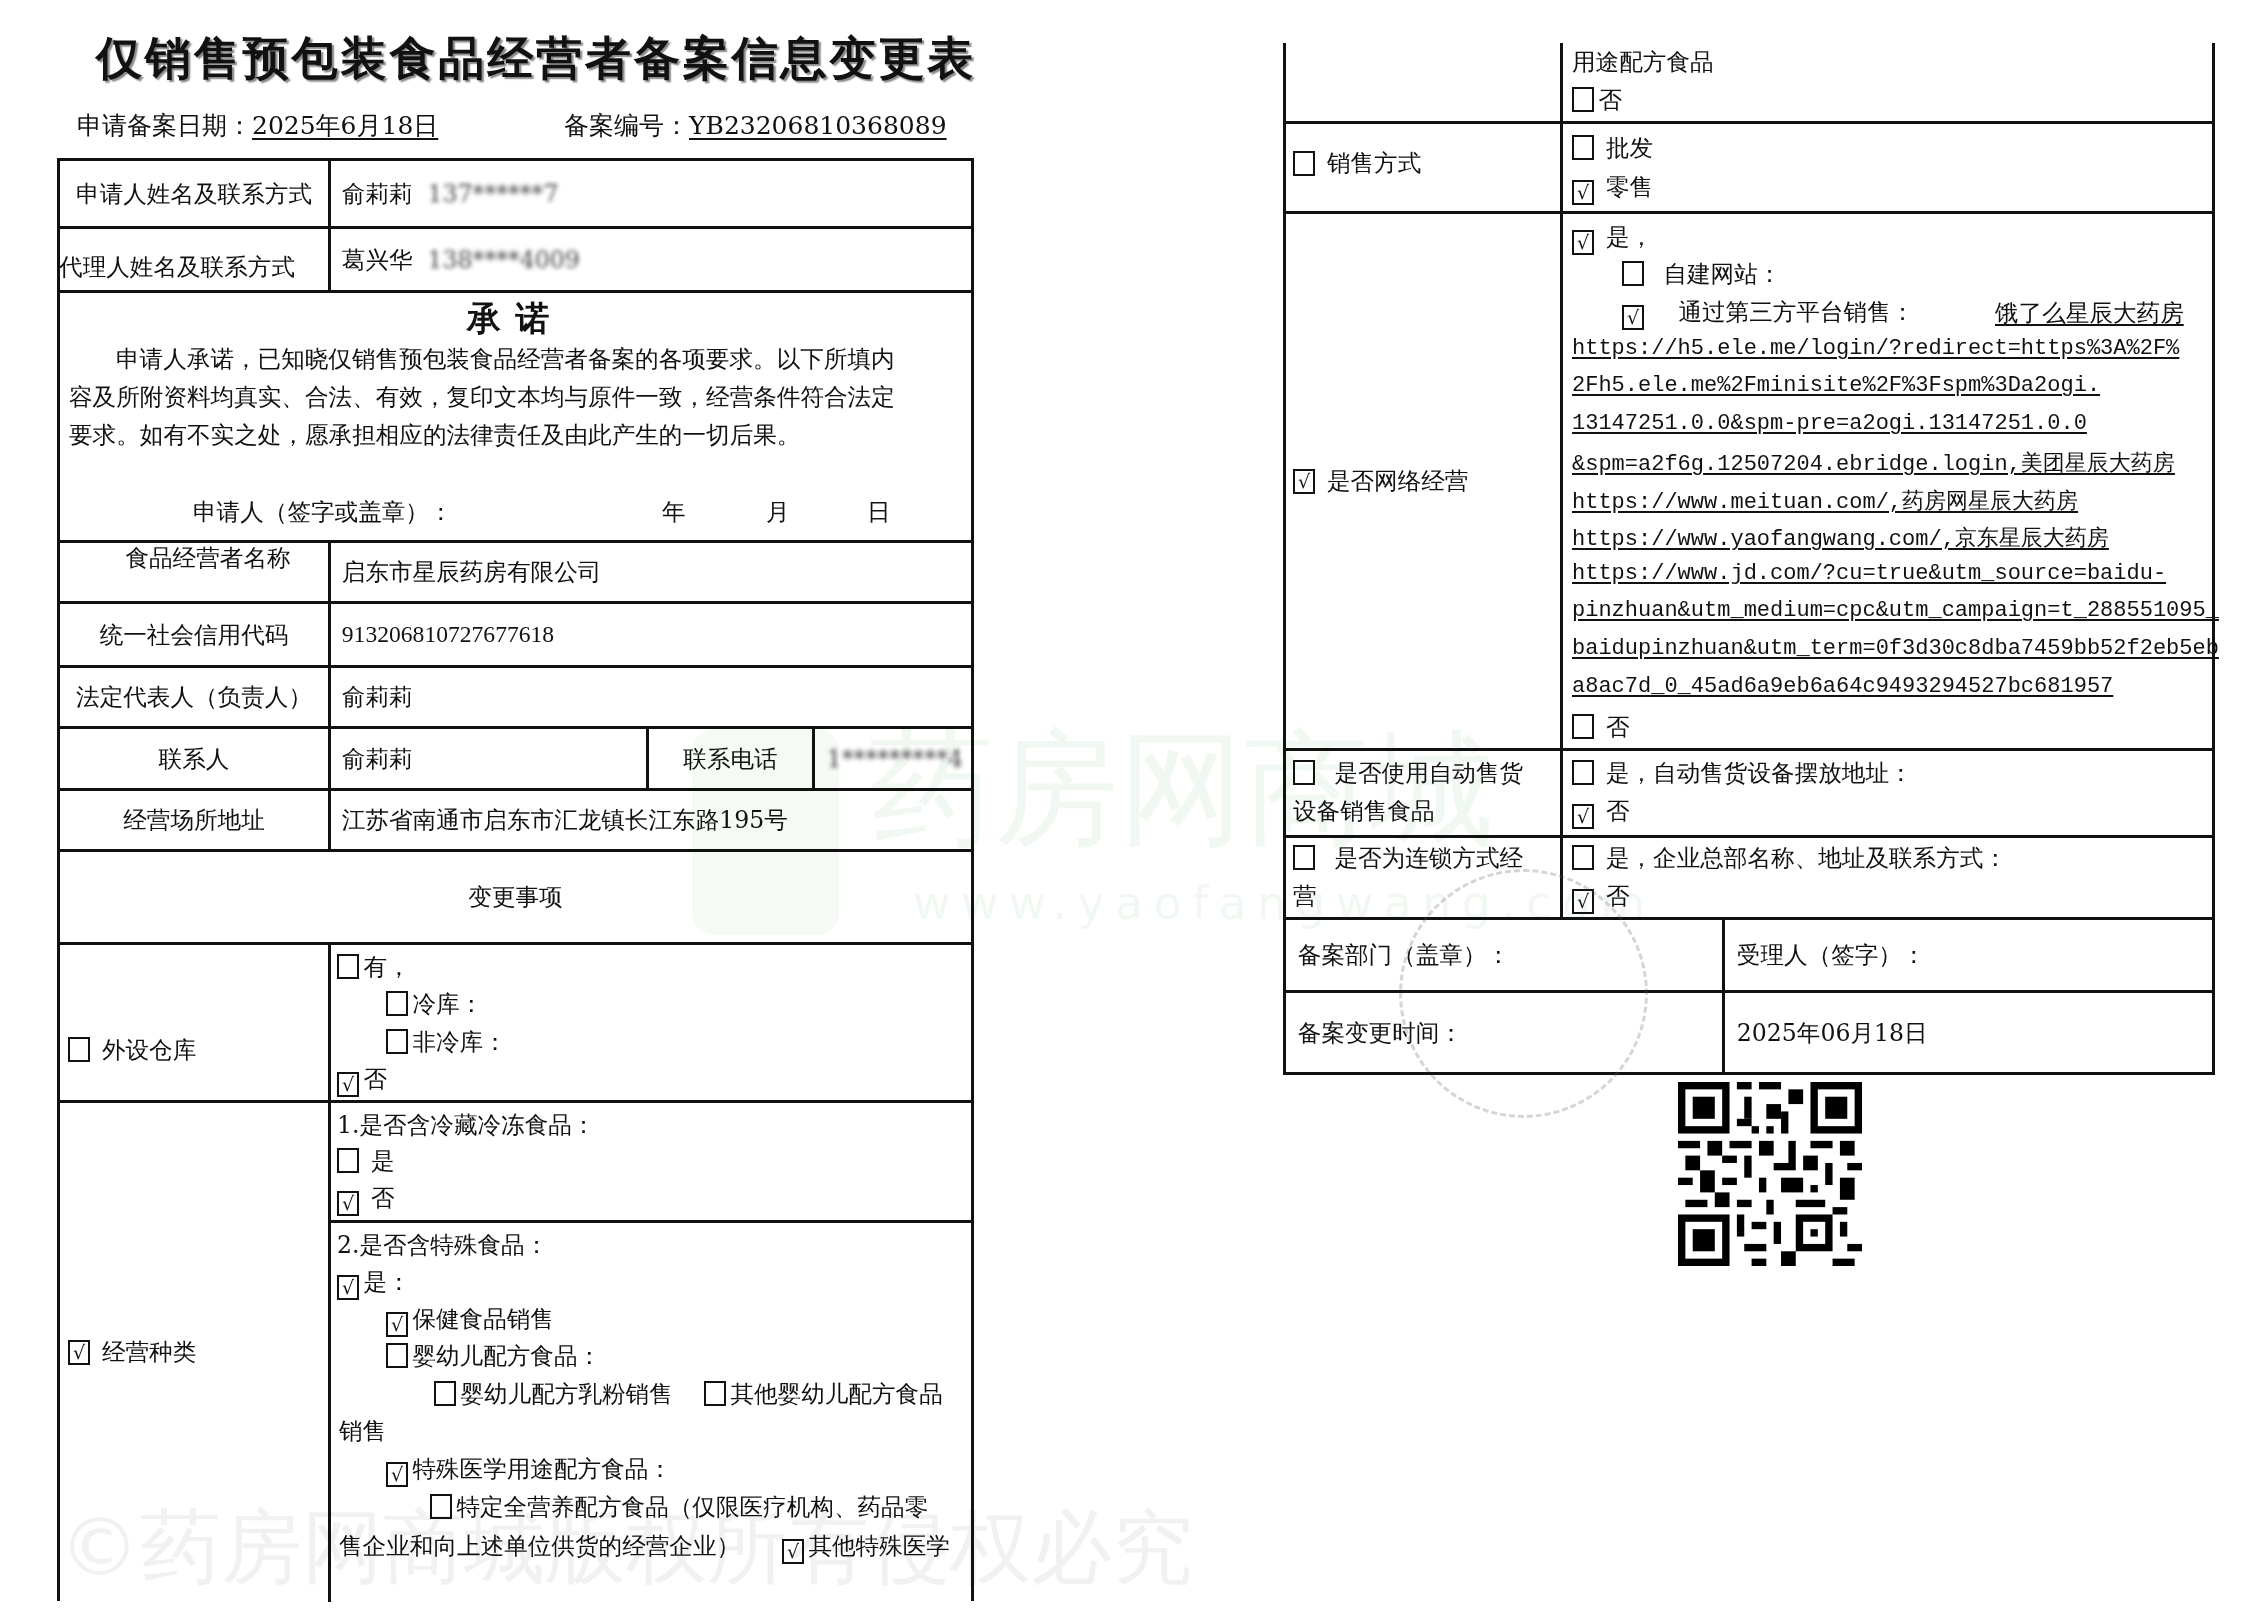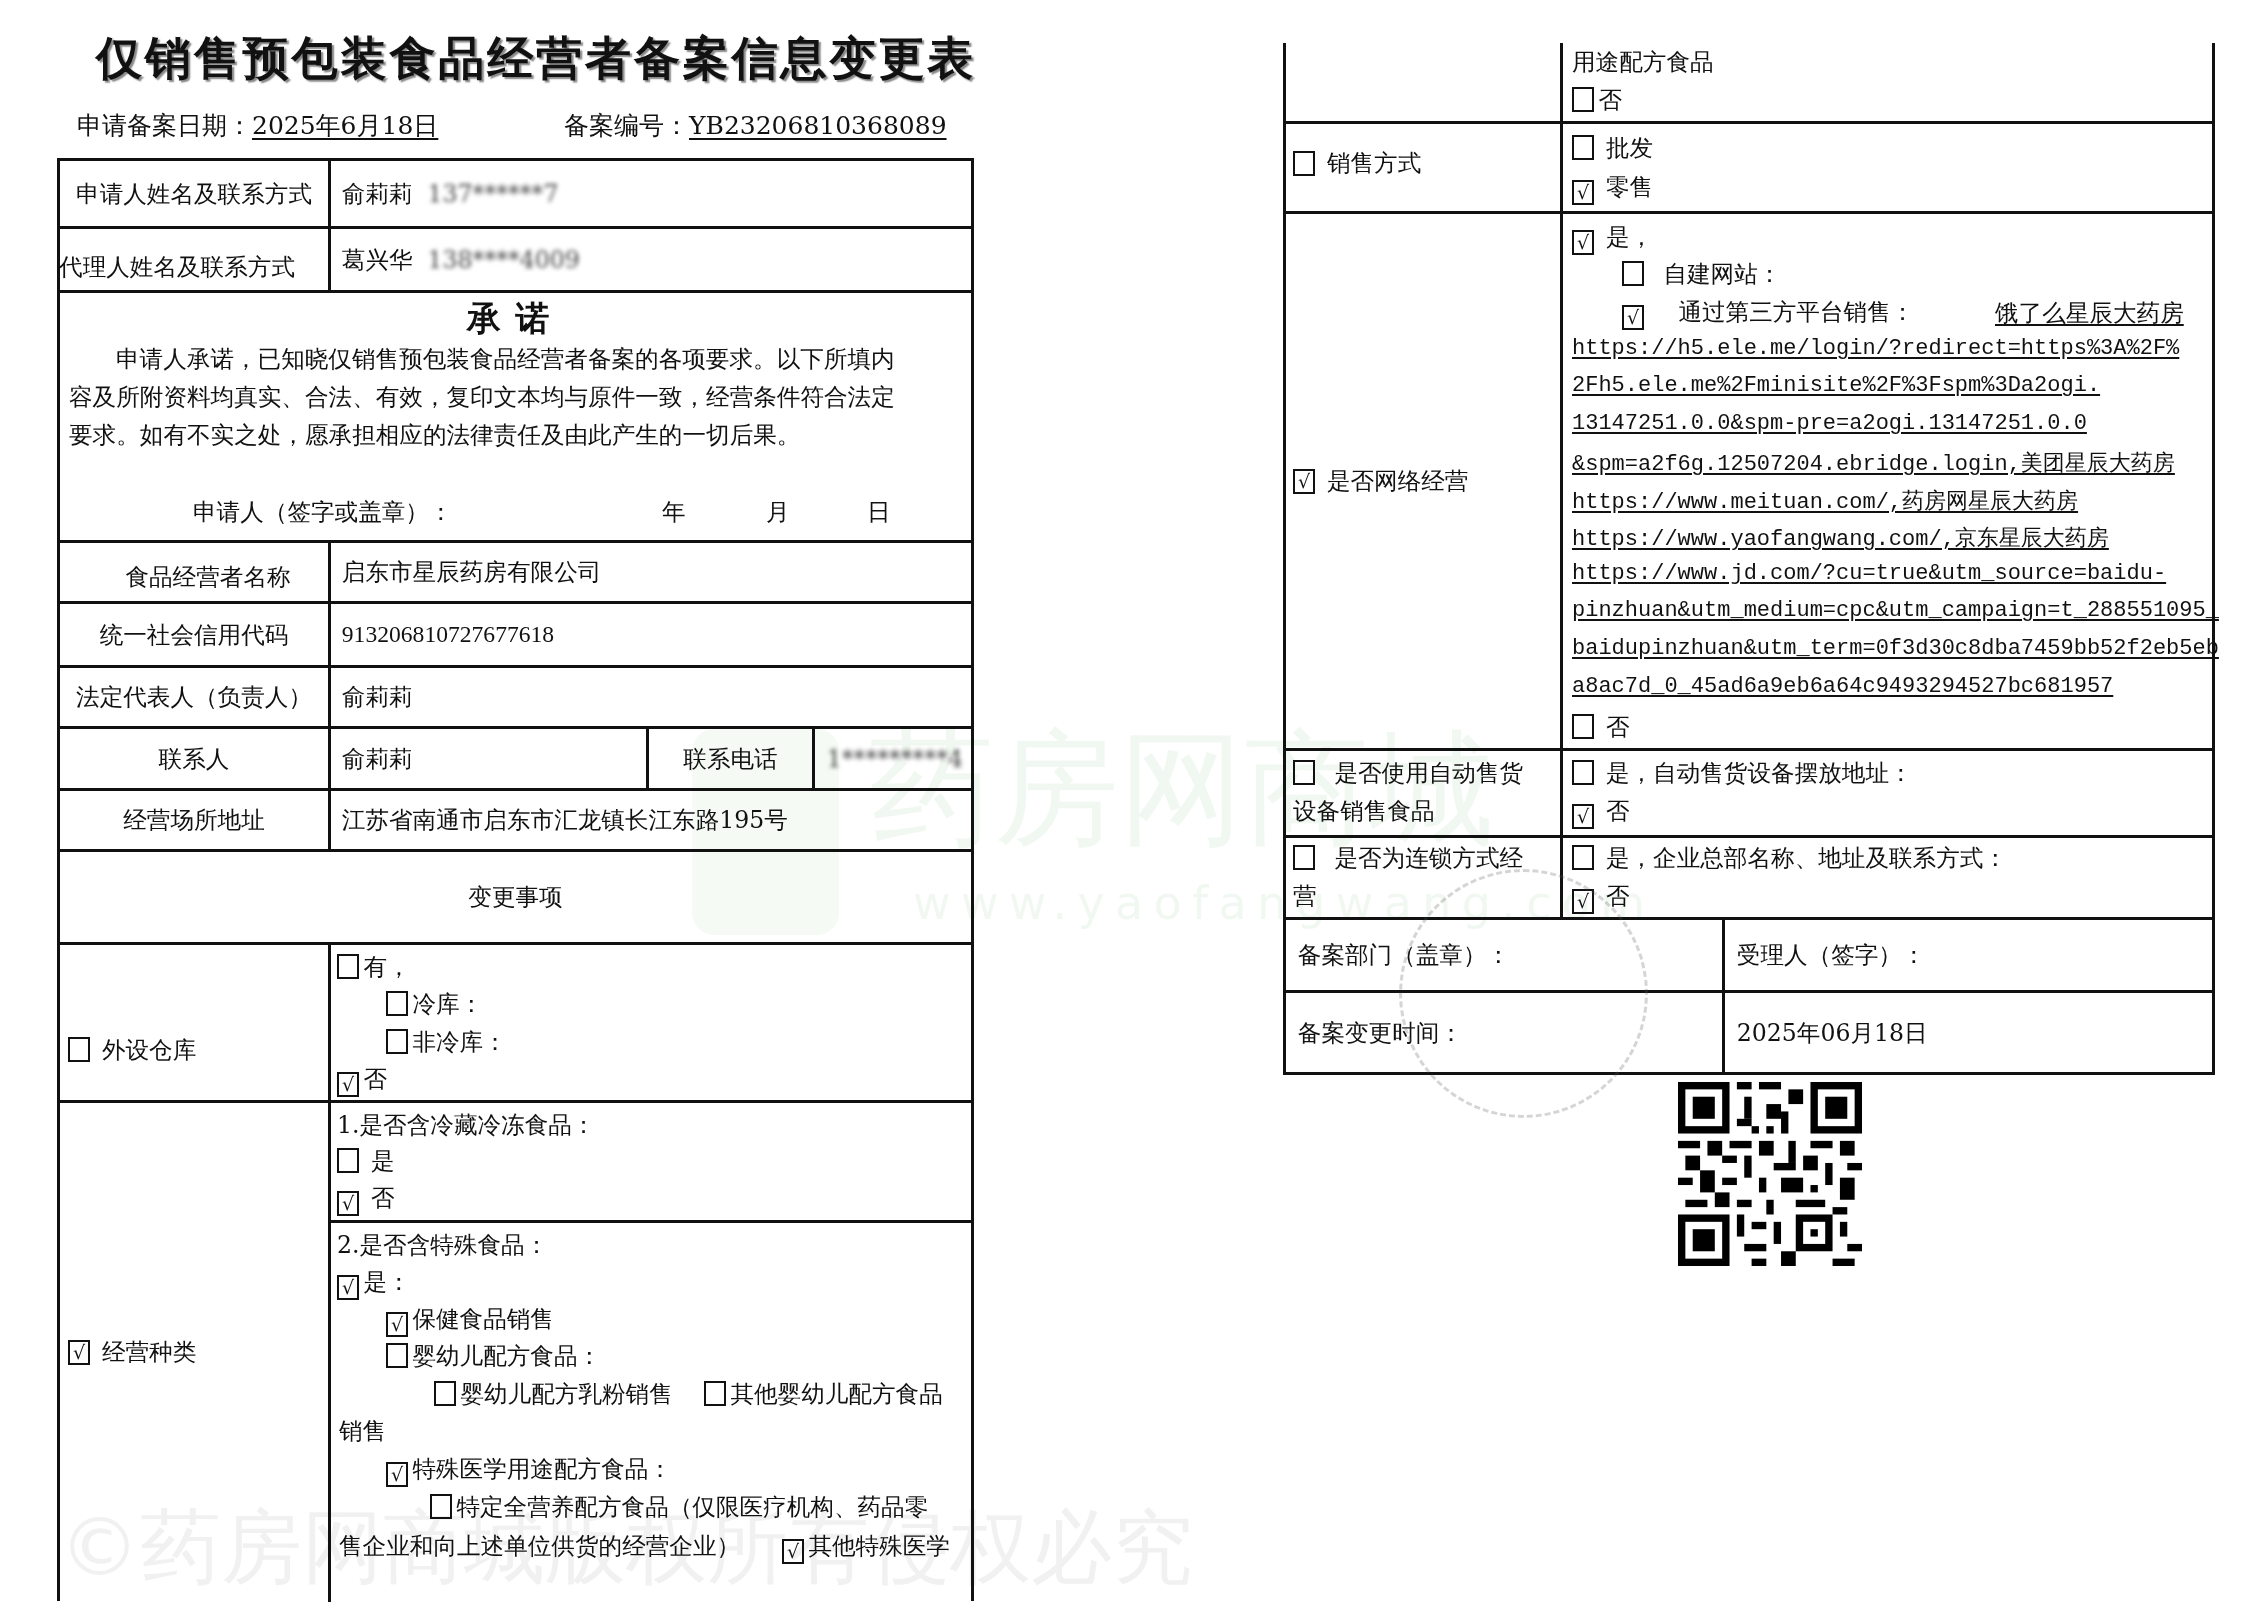--- a/index.html
+++ b/index.html
@@ -77,21 +77,21 @@
   <div class="abs pledge-p" style="left:69px;top:340px;width:898px;">
     <div style="text-indent:47px;">申请人承诺，已知晓仅销售预包装食品经营者备案的各项要求。以下所填内</div>
     <div>容及所附资料均真实、合法、有效，复印文本均与原件一致，经营条件符合法定</div>
     <div>要求。如有不实之处，愿承担相应的法律责任及由此产生的一切后果。</div>
   </div>
   <div class="line" style="left:193px;top:496px;">申请人（签字或盖章）：</div>
   <div class="line" style="left:662px;top:496px;">年</div>
   <div class="line" style="left:766px;top:496px;">月</div>
   <div class="line" style="left:867px;top:496px;">日</div>
 
-  <div class="cell center" style="left:60px;top:543px;width:268px;height:68px;padding-left:28px;">食品经营者名称</div>
+  <div class="cell center" style="left:60px;top:524px;width:268px;height:68px;padding-left:28px;">食品经营者名称</div>
   <div class="cell pad" style="left:330px;top:543px;width:640px;height:58px;">启东市星辰药房有限公司</div>
 
   <div class="cell center" style="left:60px;top:604px;width:268px;height:61px;">统一社会信用代码</div>
   <div class="cell pad" style="left:330px;top:604px;width:640px;height:61px;font-family:'Liberation Serif',serif;">913206810727677618</div>
 
   <div class="cell center" style="left:60px;top:668px;width:268px;height:57px;">法定代表人（负责人）</div>
   <div class="cell pad" style="left:330px;top:668px;width:640px;height:57px;">俞莉莉</div>
 
   <div class="cell center" style="left:60px;top:729px;width:268px;height:60px;">联系人</div>
   <div class="cell pad" style="left:330px;top:729px;width:316px;height:60px;">俞莉莉</div>

